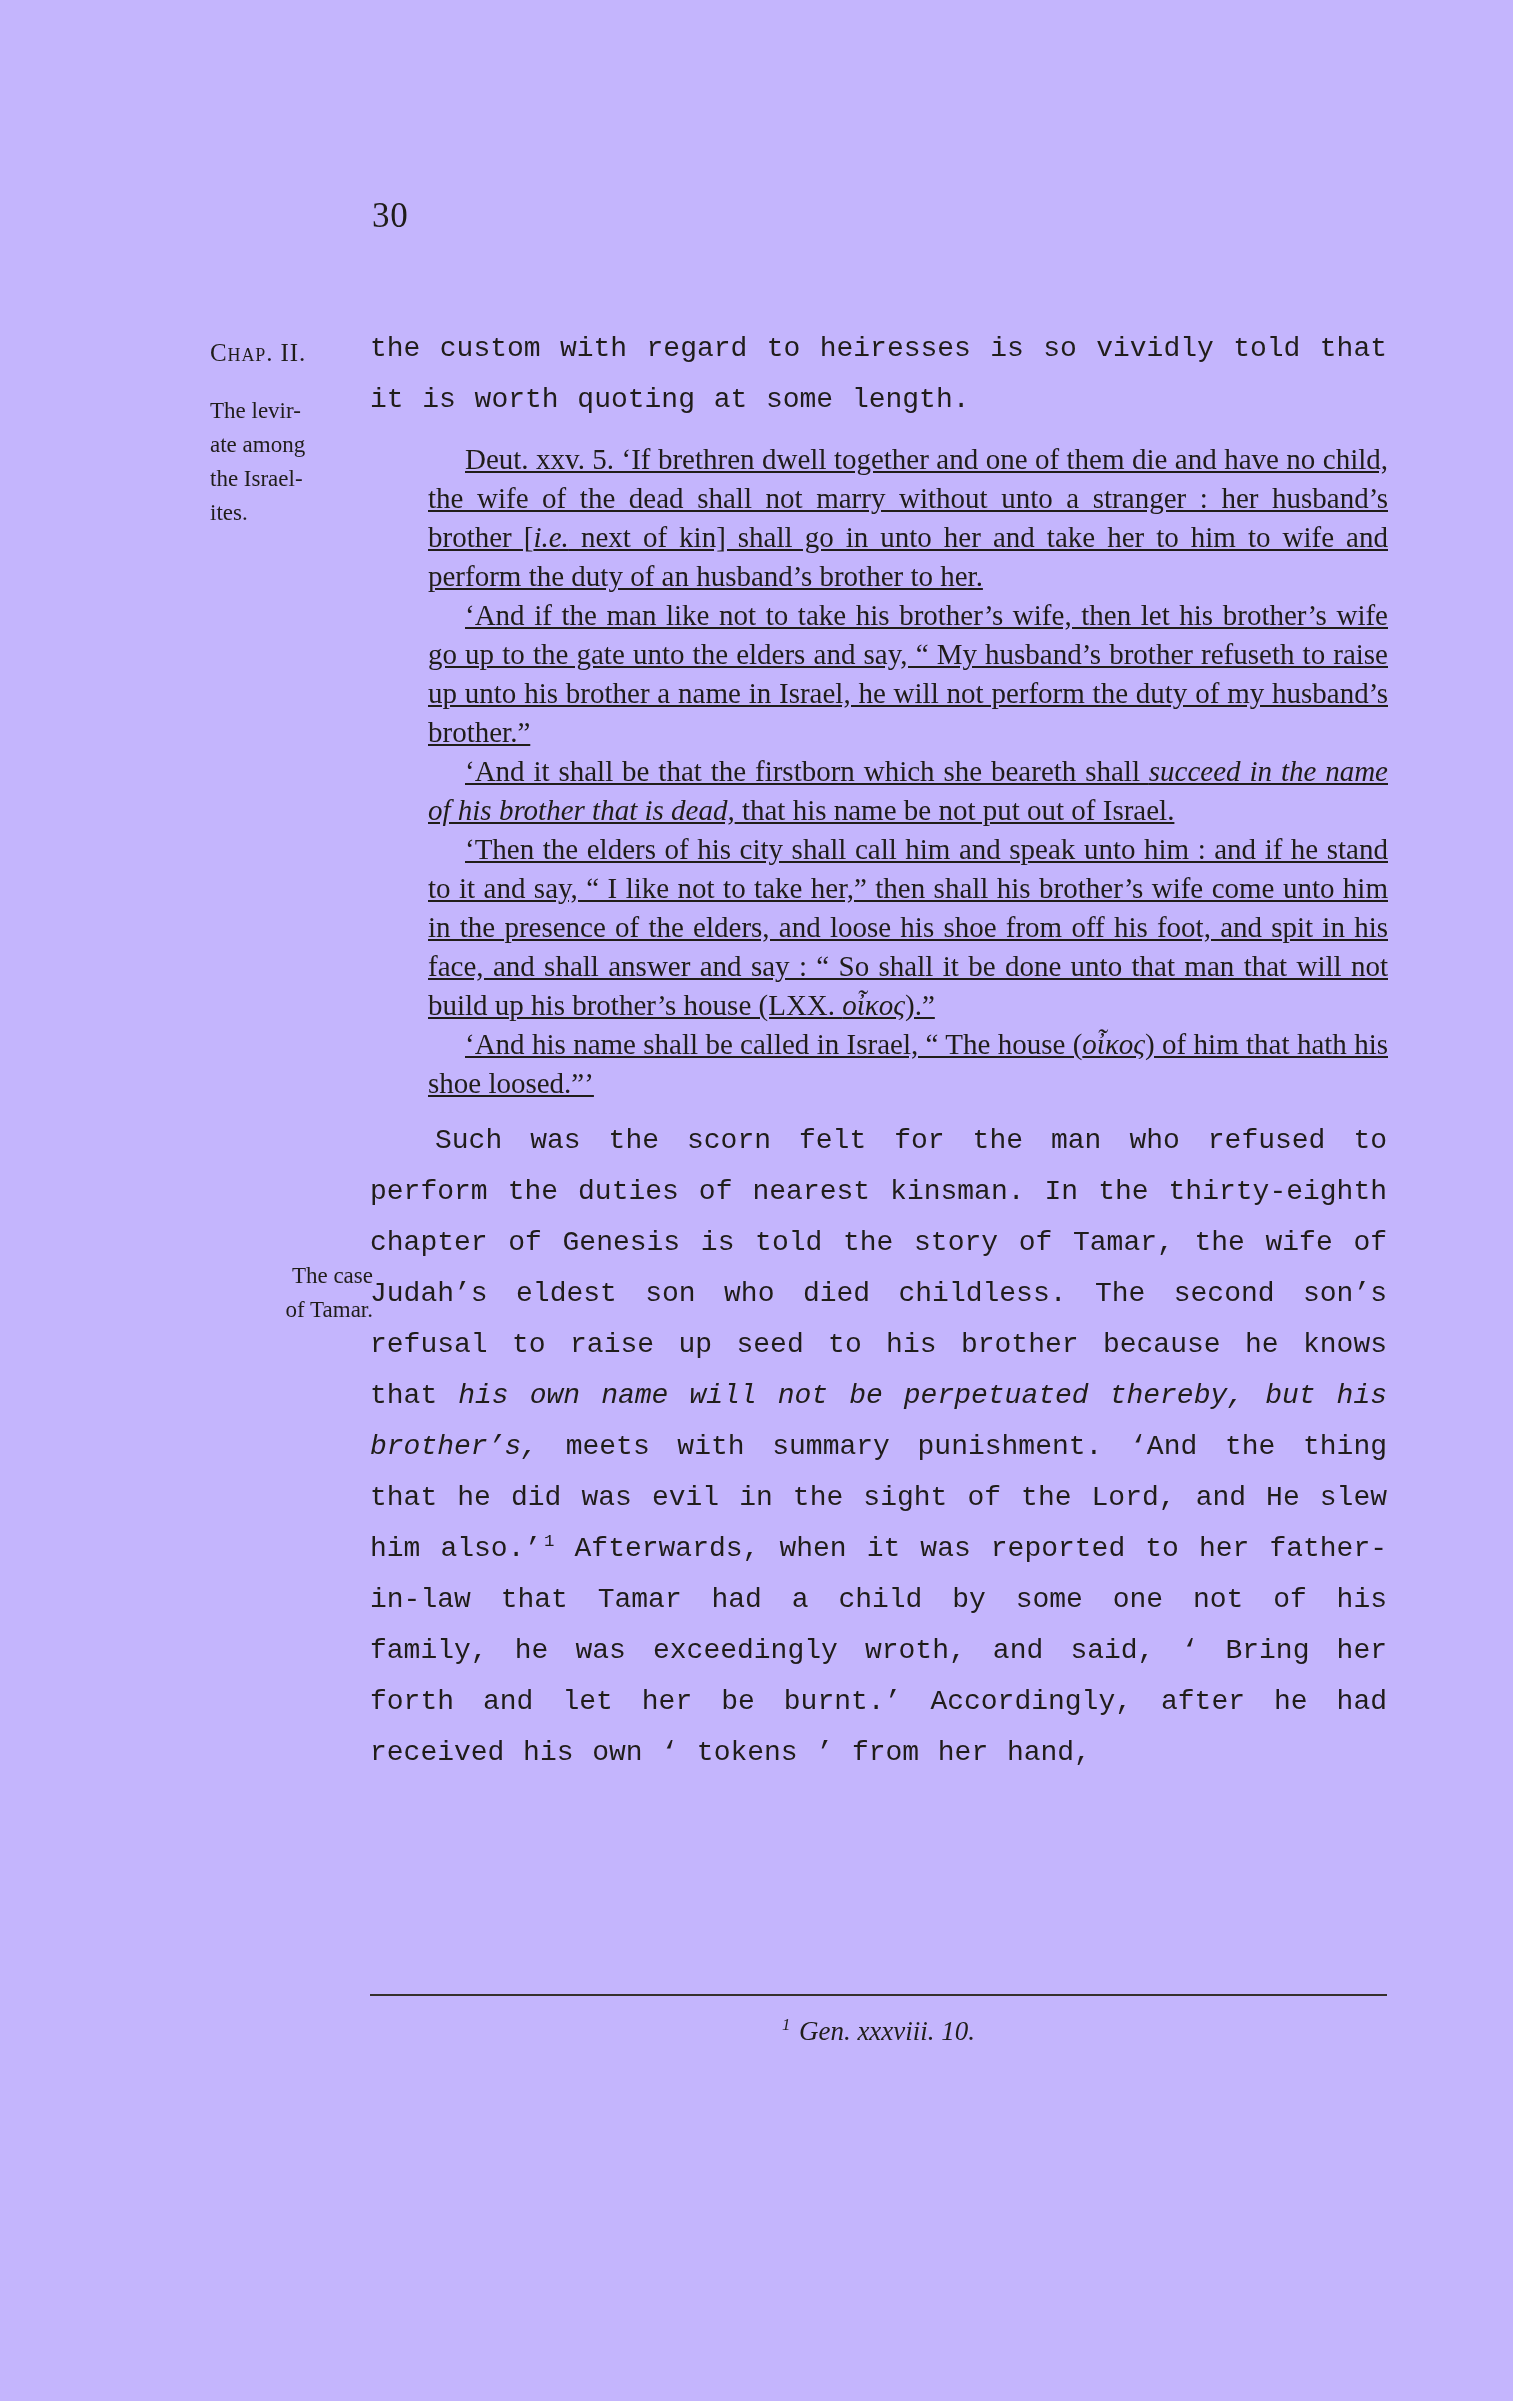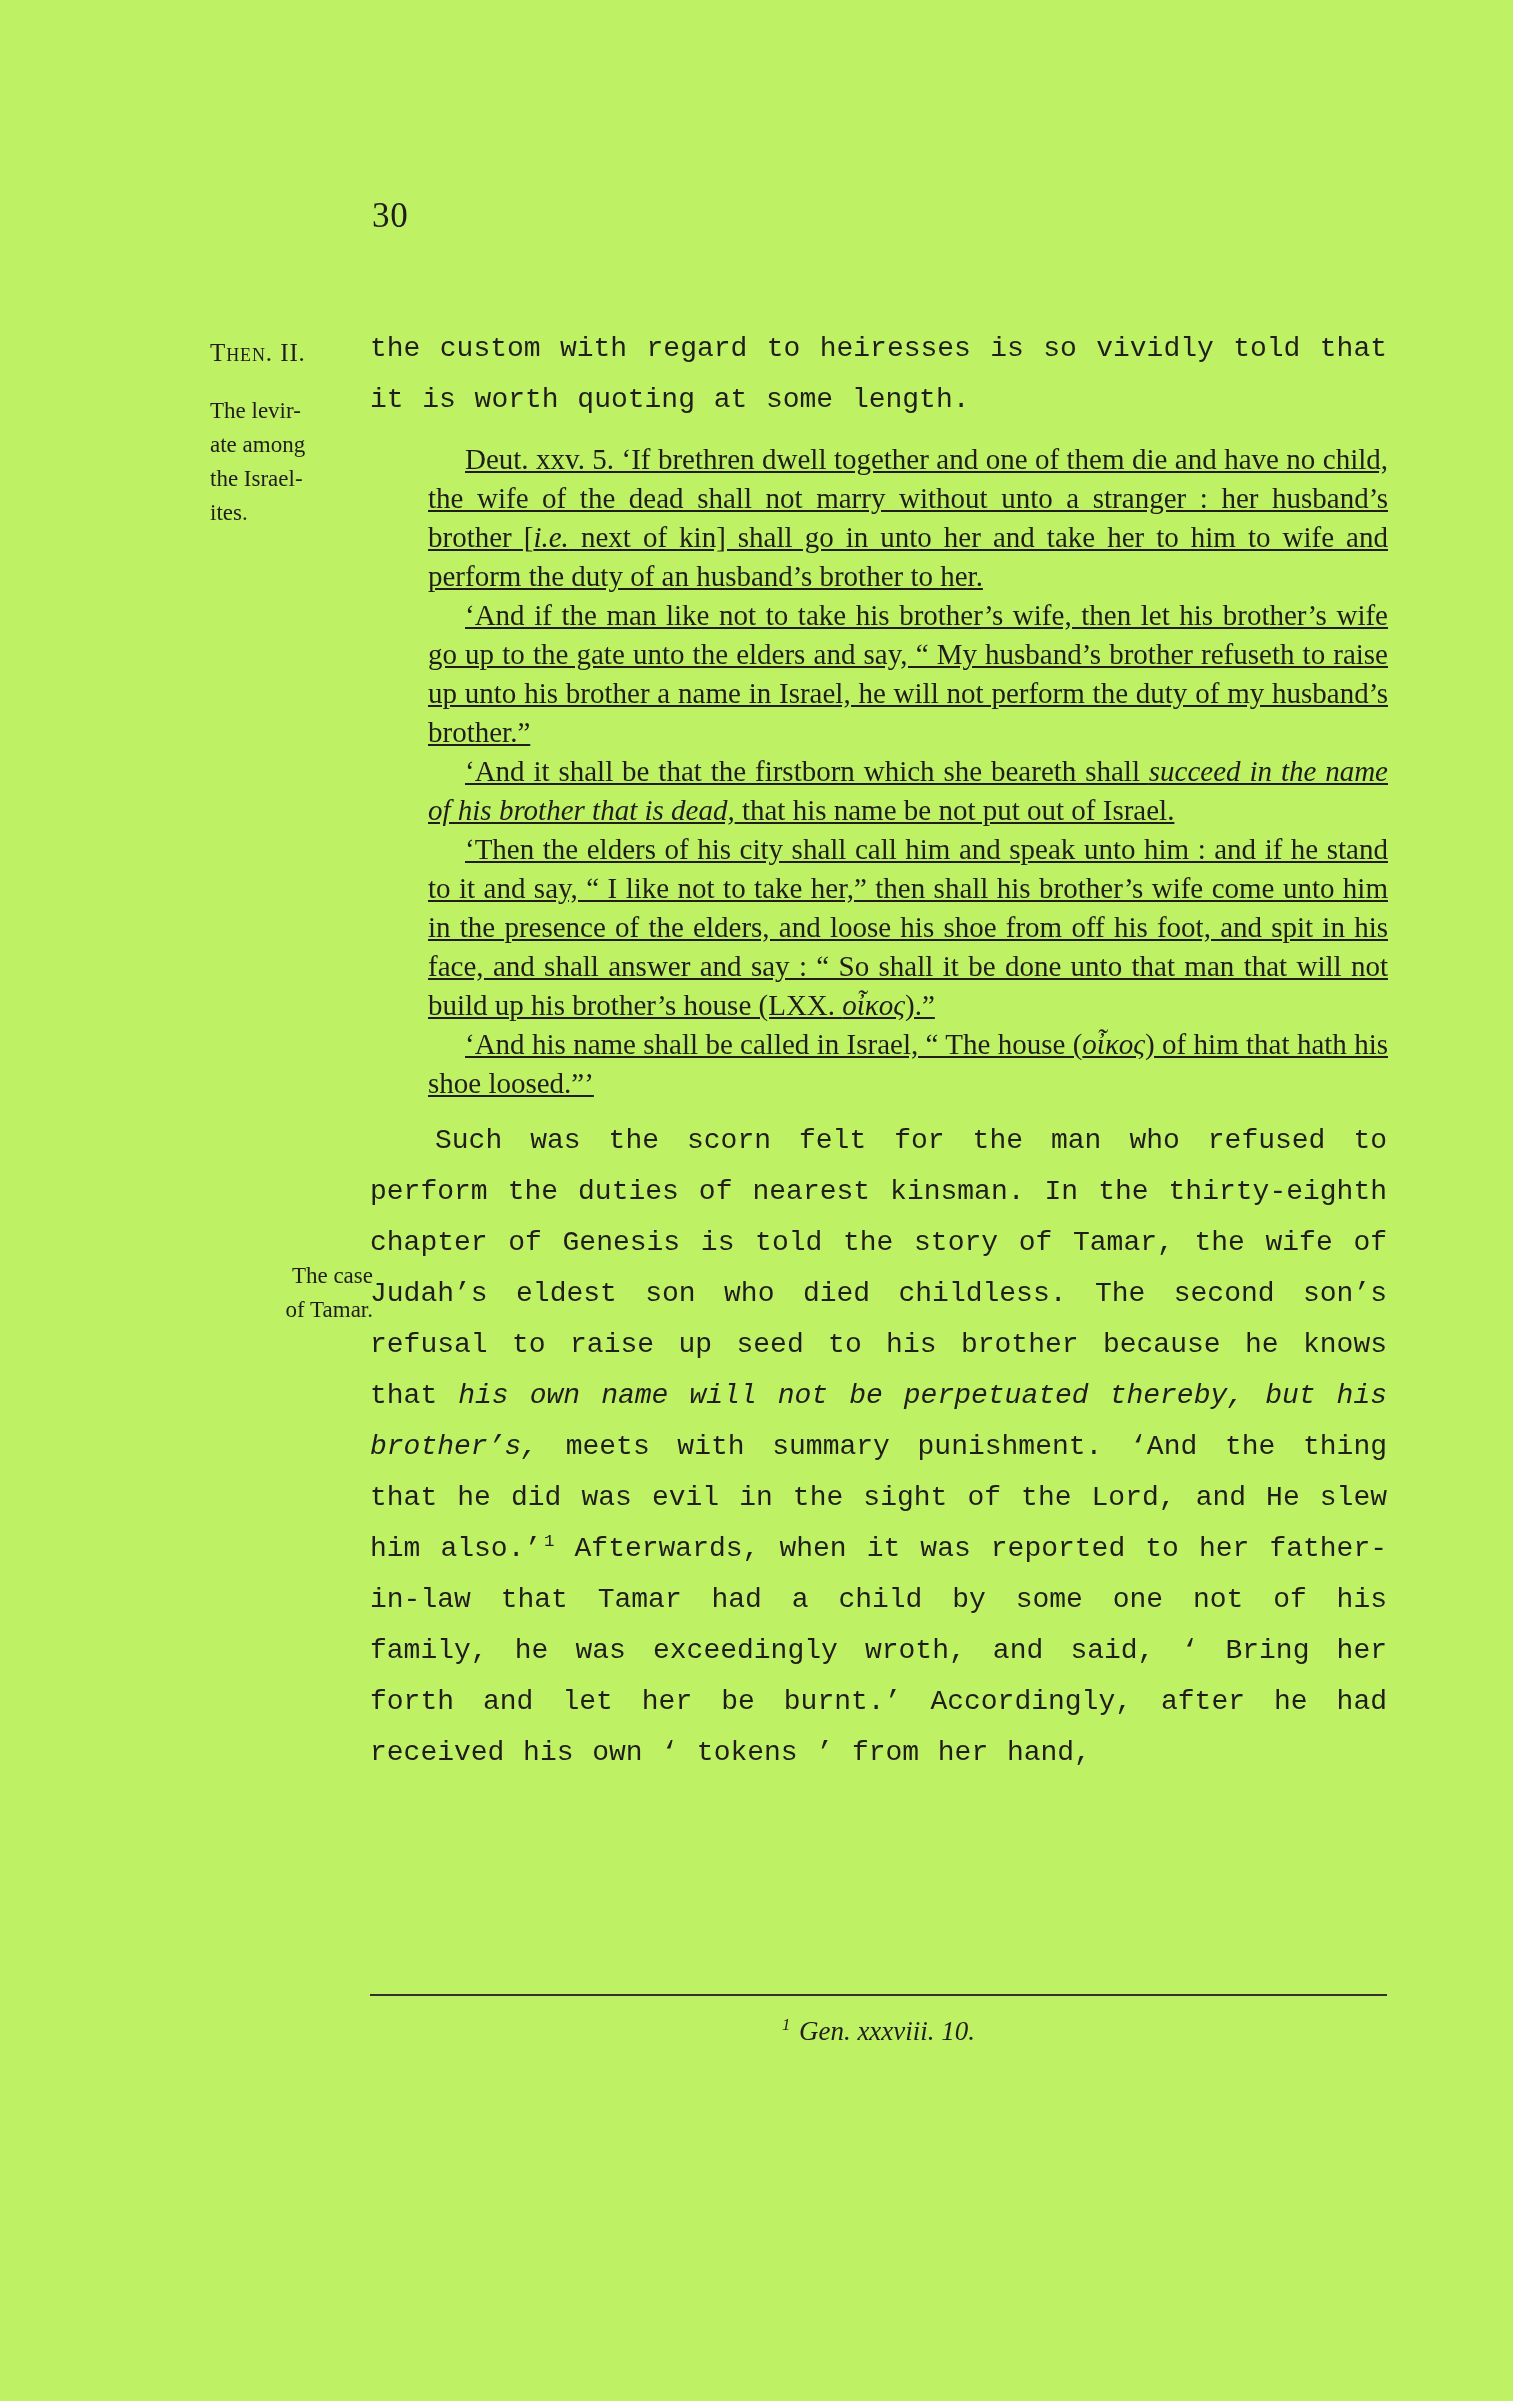--- a/index.html
+++ b/index.html
@@ -1,21 +1,21 @@
 <!DOCTYPE html>
 <html lang="en" style="font-size:15px"><head>
 <meta charset="utf-8">
 <style>
   * { margin: 0; padding: 0; box-sizing: border-box; }
   html, body { background: #fcfcfa; }
   .page {
     position: relative;
     width: 1513px;
     height: 2401px;
-    background: #bef264;
+    background: #c4b5fd;
     color: #201d1a;
     font-family: "Liberation Serif", "DejaVu Serif", serif;
     overflow: hidden;
   }
 
   
   .running-head {
     position: absolute;
     left: 370px; top: 238px;
     width: 1017px;
@@ -112,21 +112,21 @@
 </head>
 <body>
 
 <div class="page">
 
   <header class="running-head">
     <span class="pagenum">30</span>
   </header>
 
   <aside class="margin-note note1">
-    <div class="chap-label">Then. II.</div>
+    <div class="chap-label">Chap. II.</div>
     <div>The levir-</div>
     <div>ate among</div>
     <div>the Israel-</div>
     <div>ites.</div>
   </aside>
 
   <aside class="margin-note note2">
     <div>The case</div>
     <div>of Tamar.</div>
   </aside>

